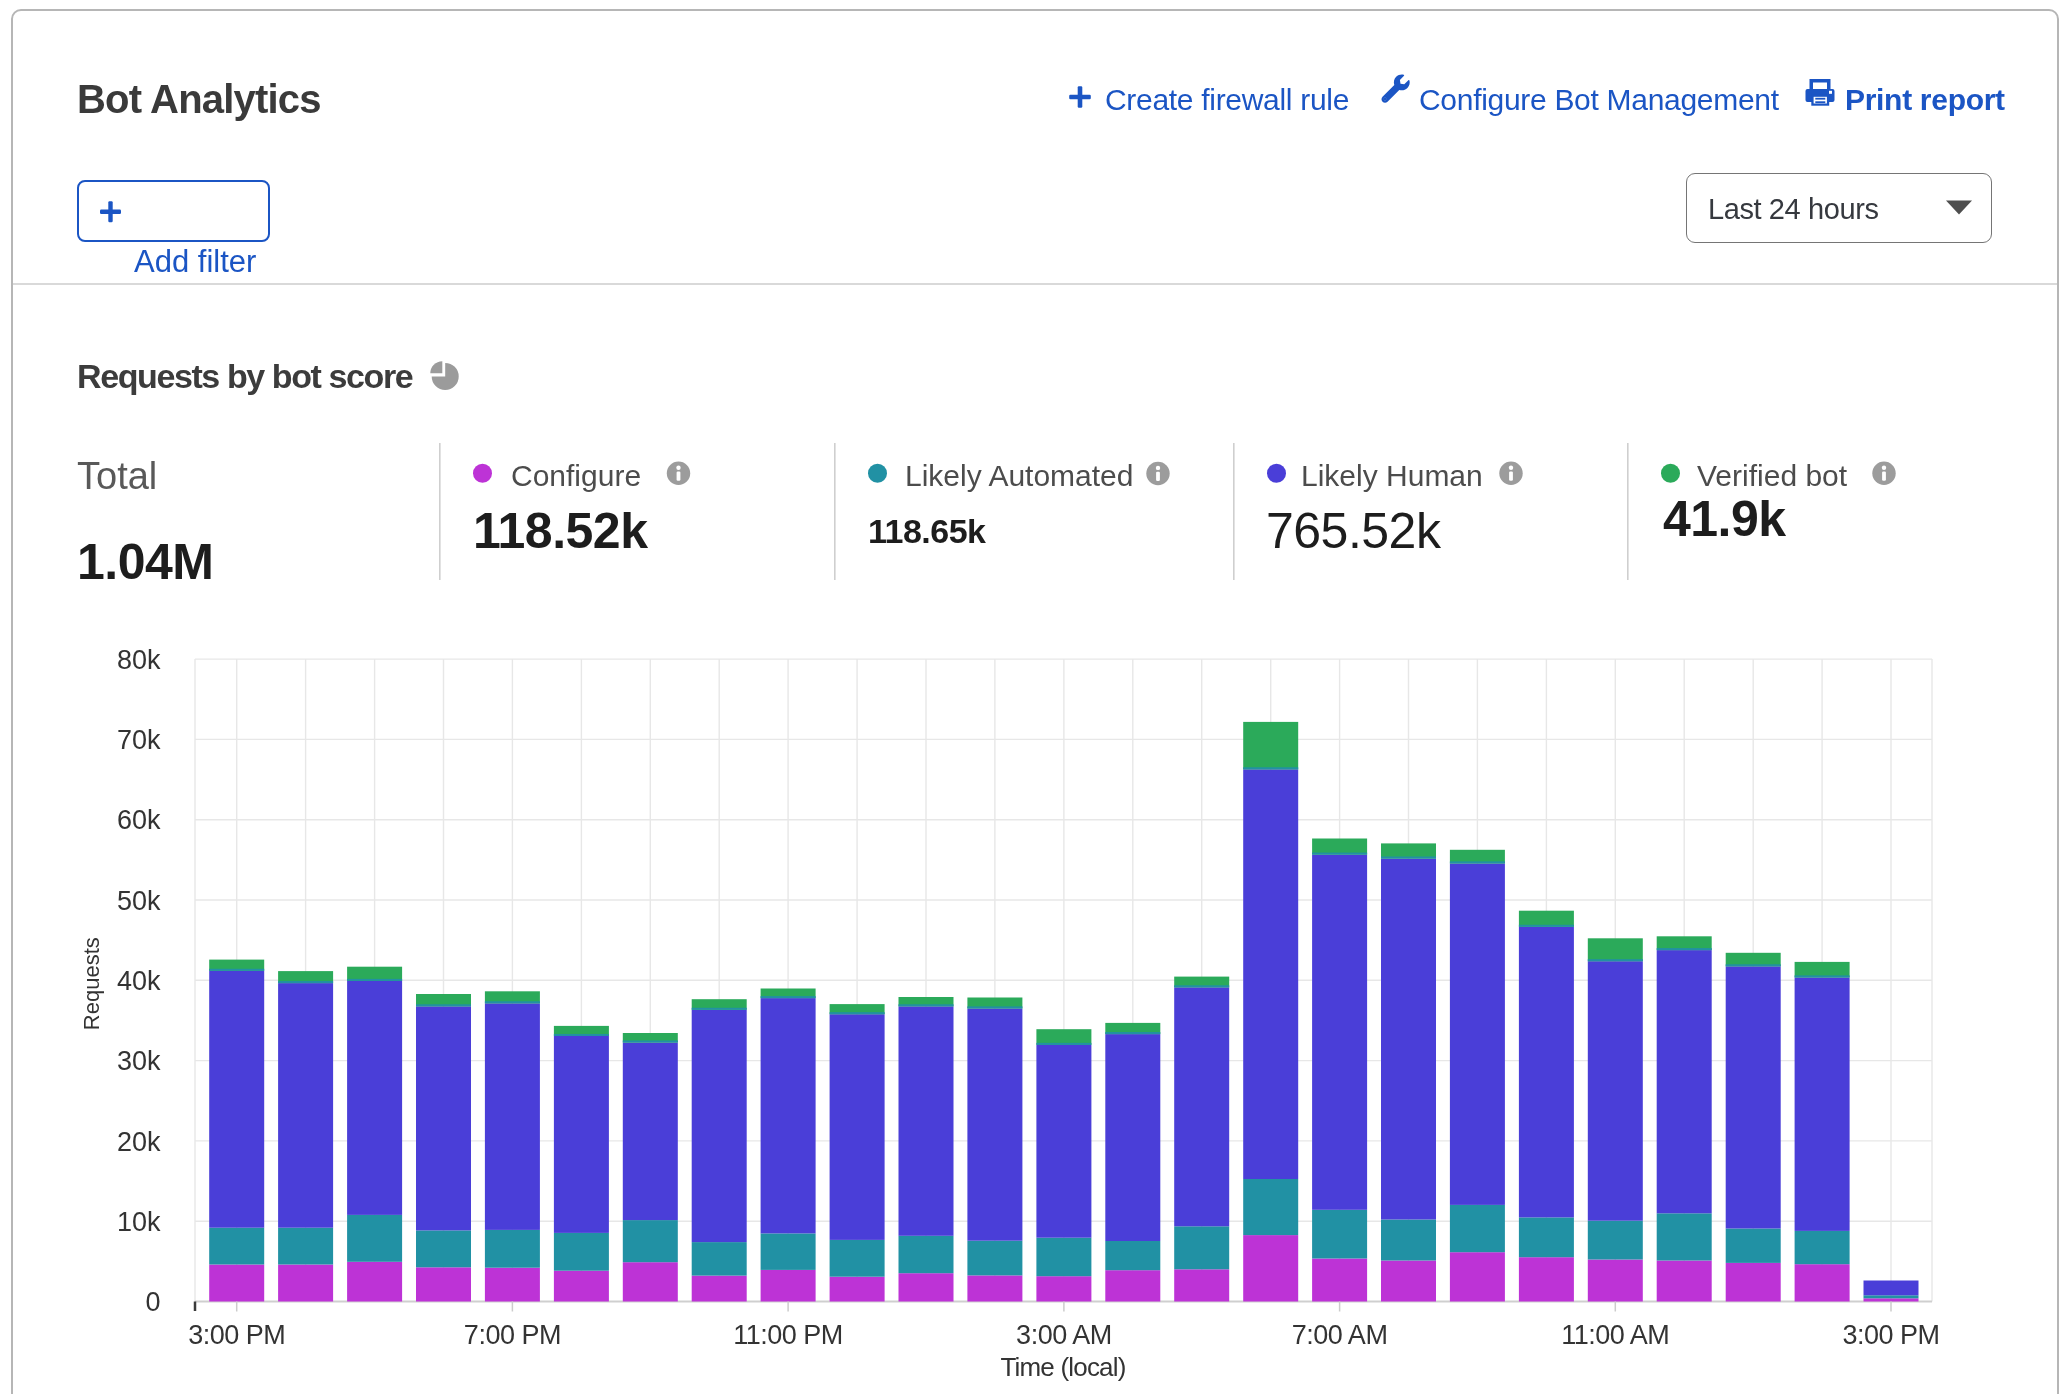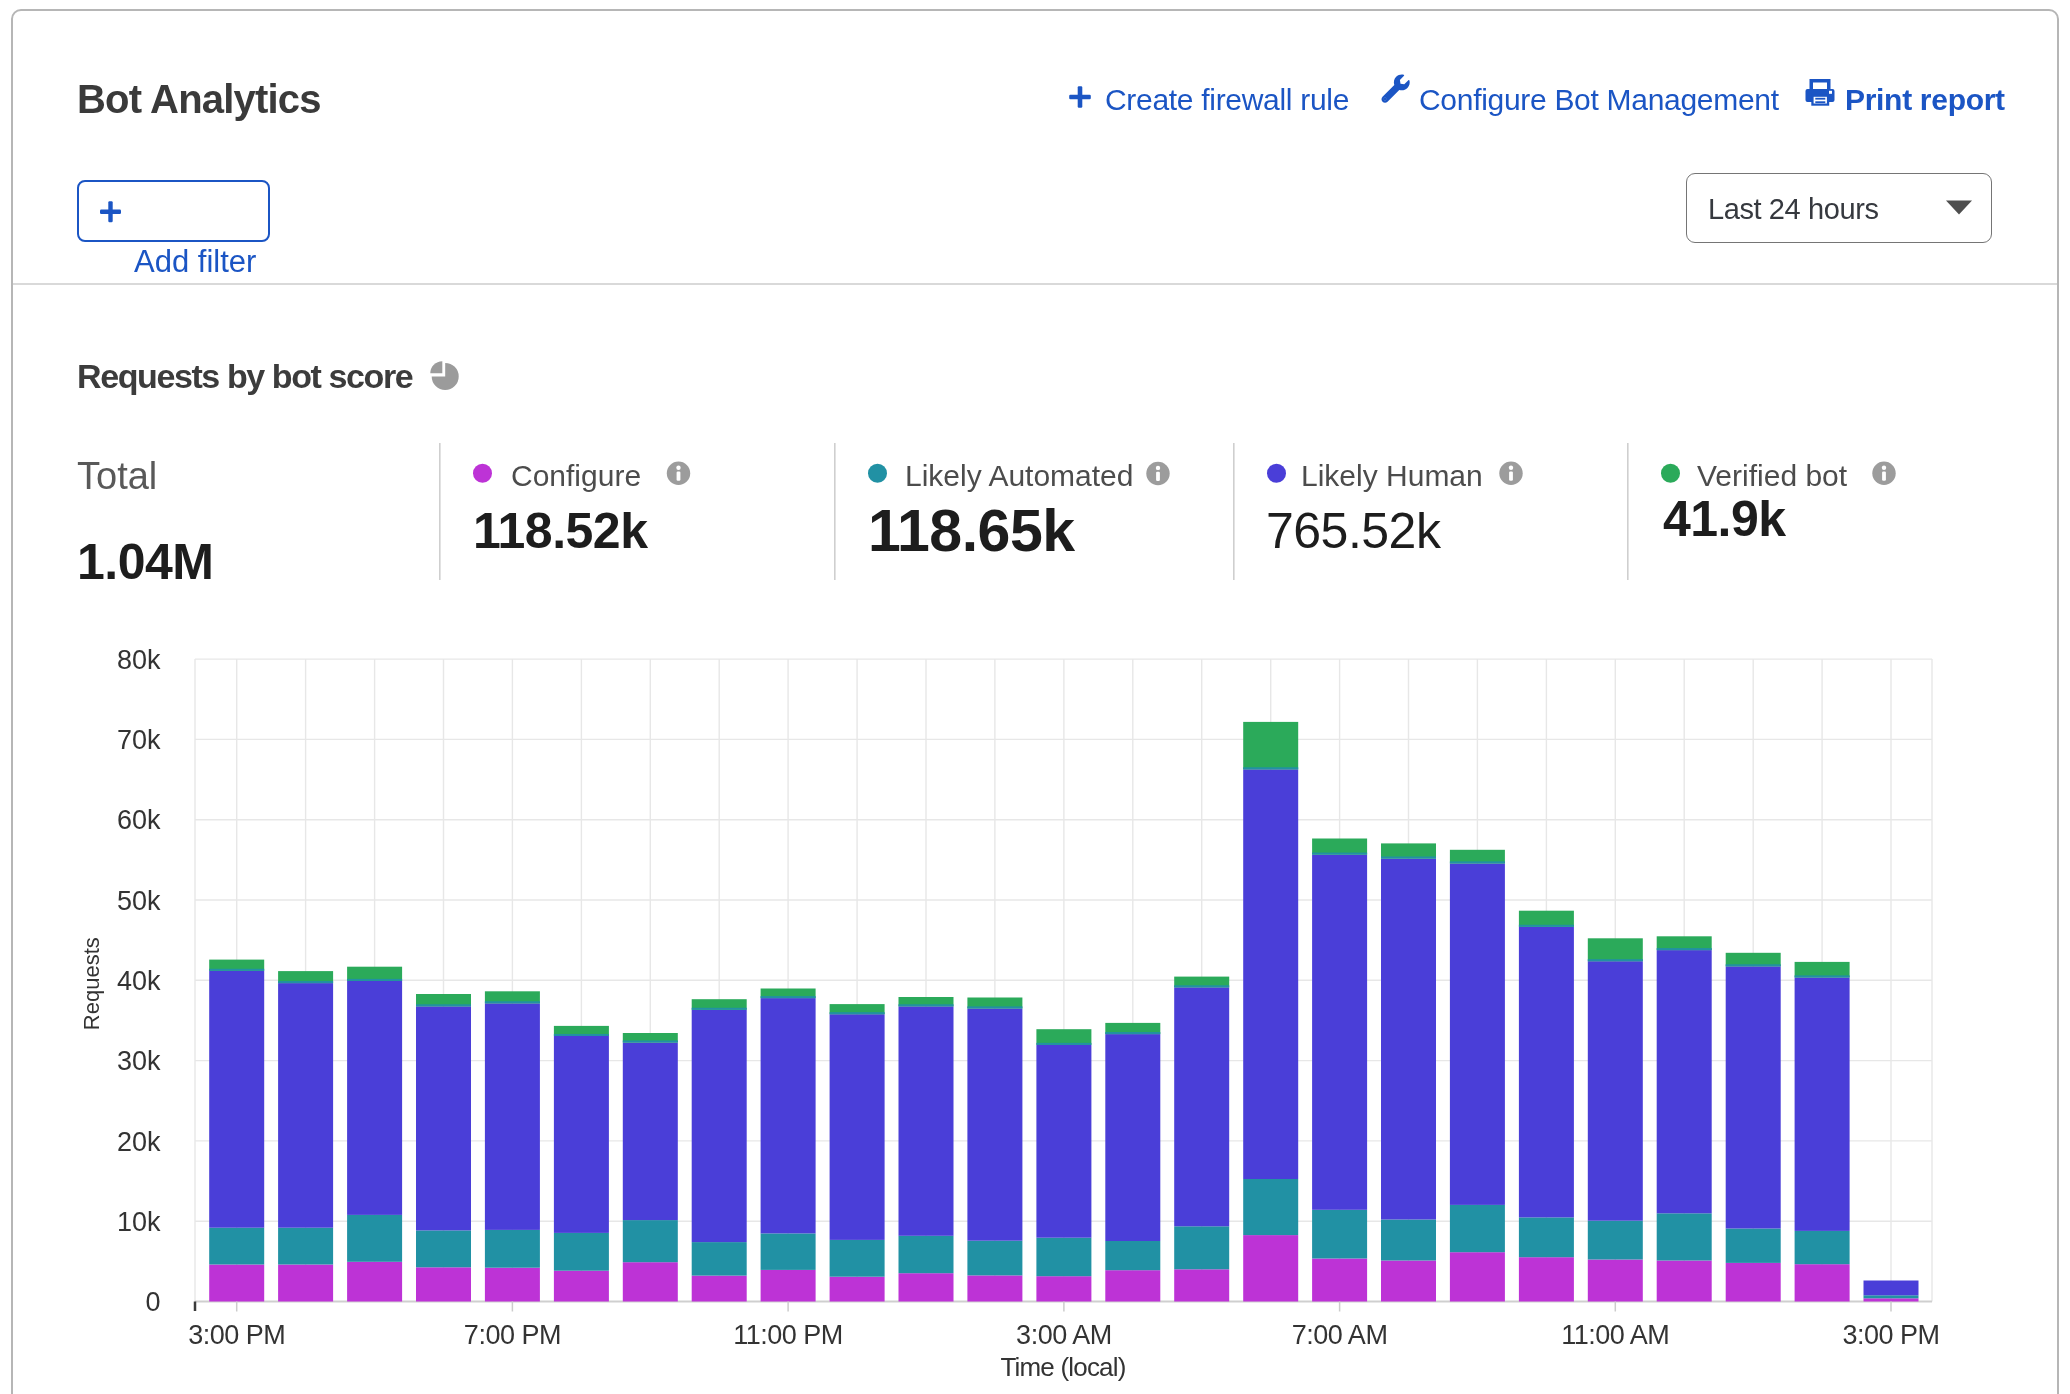--- a/index.html
+++ b/index.html
@@ -20,21 +20,21 @@
 <div style="position:absolute;left:134px;top:198px;font-size:31px;line-height:31px;font-weight:400;color:#1b55c4;letter-spacing:0px;white-space:nowrap;margin-top:48px;">Add filter</div>
 <div style="position:absolute;left:1708px;top:195px;font-size:29px;line-height:29px;font-weight:400;color:#36393f;letter-spacing:-0.4px;white-space:nowrap;">Last 24 hours</div>
 <div style="position:absolute;left:77px;top:359px;font-size:34px;line-height:34px;font-weight:700;color:#3c3c3c;letter-spacing:-1.4px;white-space:nowrap;">Requests by bot score</div>
 <div style="position:absolute;left:77px;top:461px;font-size:38px;line-height:30px;font-weight:400;color:#595959;letter-spacing:0px;white-space:nowrap;">Total</div>
 <div style="position:absolute;left:511px;top:461px;font-size:30px;line-height:30px;font-weight:400;color:#4c4c4c;letter-spacing:0px;white-space:nowrap;">Configure</div>
 <div style="position:absolute;left:905px;top:461px;font-size:30px;line-height:30px;font-weight:400;color:#4c4c4c;letter-spacing:0px;white-space:nowrap;">Likely Automated</div>
 <div style="position:absolute;left:1301px;top:461px;font-size:30px;line-height:30px;font-weight:400;color:#4c4c4c;letter-spacing:0px;white-space:nowrap;">Likely Human</div>
 <div style="position:absolute;left:1697px;top:461px;font-size:30px;line-height:30px;font-weight:400;color:#4c4c4c;letter-spacing:0px;white-space:nowrap;">Verified bot</div>
 <div style="position:absolute;left:77px;top:506px;font-size:50px;line-height:50px;font-weight:700;color:#1d1d1d;letter-spacing:-0.5px;white-space:nowrap;margin-top:31px;">1.04M</div>
 <div style="position:absolute;left:473px;top:506px;font-size:50px;line-height:50px;font-weight:700;color:#1d1d1d;letter-spacing:-0.5px;white-space:nowrap;">118.52k</div>
-<div style="position:absolute;left:868px;top:506px;font-size:59px;line-height:50px;font-weight:700;color:#1d1d1d;letter-spacing:-0.5px;white-space:nowrap;">118.65k</div>
+<div style="position:absolute;left:868px;top:506px;font-size:34px;line-height:50px;font-weight:700;color:#1d1d1d;letter-spacing:-0.5px;white-space:nowrap;">118.65k</div>
 <div style="position:absolute;left:1266px;top:506px;font-size:50px;line-height:50px;font-weight:400;color:#1d1d1d;letter-spacing:-0.5px;white-space:nowrap;">765.52k</div>
 <div style="position:absolute;left:1663px;top:494px;font-size:50px;line-height:50px;font-weight:700;color:#1d1d1d;letter-spacing:-0.5px;white-space:nowrap;">41.9k</div>
 <svg class="abs" style="left:0;top:0" width="2070" height="1394" viewBox="0 0 2070 1394" font-family="Liberation Sans,sans-serif">
 <rect x="439" y="443" width="1.6" height="137" fill="#cfcfcf"></rect>
     <rect x="834" y="443" width="1.6" height="137" fill="#cfcfcf"></rect>
     <rect x="1233" y="443" width="1.6" height="137" fill="#cfcfcf"></rect>
     <rect x="1627" y="443" width="1.6" height="137" fill="#cfcfcf"></rect>
     <path d="M445.2 376.4 L445.2 362.9 A13.5 13.5 0 1 1 431.7 376.4 Z" fill="#9b9b9b"></path>
     <path d="M442.3 373.2 L430.3 373.2 A12 12 0 0 1 442.3 361.2 Z" fill="#9b9b9b"></path>
     <g transform="translate(1381.5,74.5) scale(0.0551)">

